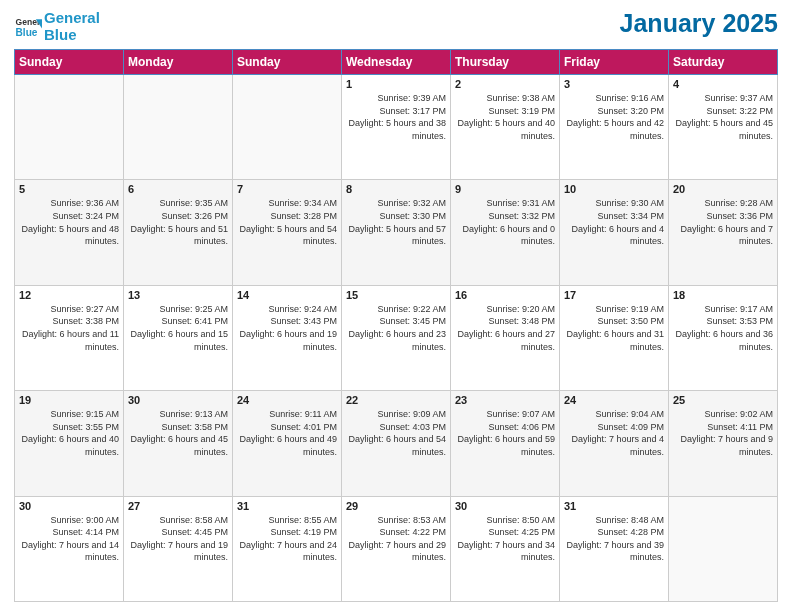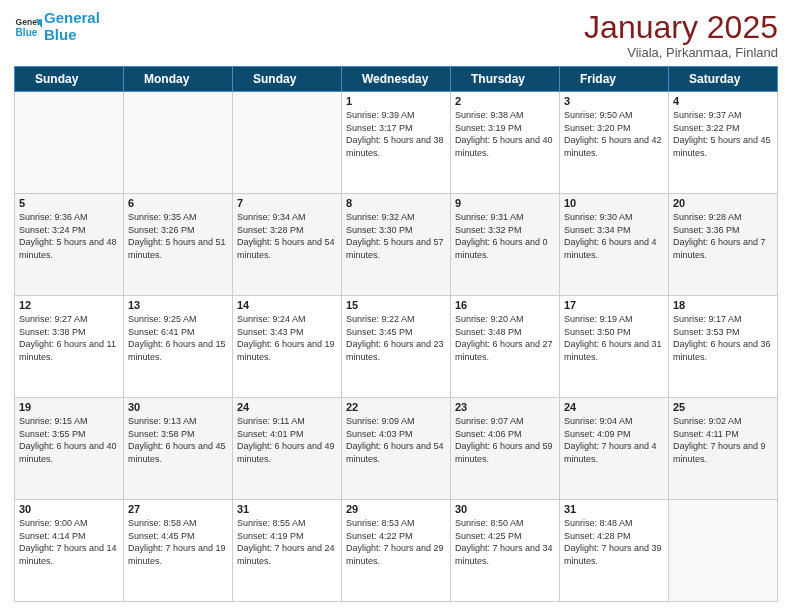--- a/index.html
+++ b/index.html
@@ -38,43 +38,43 @@
       color: #2196c8;
     }
     .logo-icon {
       width: 28px;
       height: 28px;
     }
     .title-block {
       text-align: right;
     }
     .title-block h1 {
-      font-size: 32px;
-      font-weight: normal;
-      color: #7f1d1d;
+      font-size: 25px;
+      font-weight: bold;
+      color: #0369a1;
       line-height: 1.1;
     }
     .title-block h2 {
       font-size: 13px;
       font-weight: normal;
       color: #555;
     }
     .calendar {
       flex: 1;
       border: 1px solid #ccc;
       border-collapse: collapse;
       width: 100%;
       table-layout: fixed;
     }
     .calendar thead tr th {
-      background: #0c4a6e;
+      background: #be185d;
       color: #fff;
       font-size: 12px;
       font-weight: bold;
-      padding: 5px 20px;
+      padding: 5px 4px;
       text-align: left;
       border: 1px solid #4a8ac4;
     }
     .calendar tbody tr td {
       vertical-align: top;
       border: 1px solid #ccc;
       padding: 3px 4px;
       font-size: 9.5px;
       color: #333;
       height: 88px;
@@ -89,20 +89,21 @@
       font-size: 11px;
       font-weight: bold;
       color: #222;
       display: block;
       margin-bottom: 2px;
     }
     .day-info {
       font-size: 9px;
       color: #333;
       line-height: 1.4;
+      text-align: right;
     }
     .empty {
       background: #f9f9f9 !important;
     }
   </style>
 </head>
 <body>
 
 <div class="page">
   <div class="header">
@@ -115,21 +116,20 @@
       </svg>
       <div>
         <div class="logo-text">
           <span>General</span><br>
           <span style="color:#2196c8">Blue</span>
         </div>
       </div>
     </div>
     <div class="title-block">
       <h1>January 2025</h1>
-      <h2>Viiala, Pirkanmaa, Finland</h2>
     </div>
   </div>
 
   <table class="calendar">
     <thead>
       <tr>
       <th>Sunday</th>
           <th>Monday</th>
           <th>Sunday</th>
           <th>Wednesday</th>
@@ -150,21 +150,21 @@
 Daylight: 5 hours and 38 minutes.</div>
           </td>
           <td>
             <span class="day-number">2</span>
             <div class="day-info">Sunrise: 9:38 AM
 Sunset: 3:19 PM
 Daylight: 5 hours and 40 minutes.</div>
           </td>
           <td>
             <span class="day-number">3</span>
-            <div class="day-info">Sunrise: 9:50 AM
+            <div class="day-info">Sunrise: 9:16 AM
 Sunset: 3:20 PM
 Daylight: 5 hours and 42 minutes.</div>
           </td>
           <td>
             <span class="day-number">4</span>
             <div class="day-info">Sunrise: 9:37 AM
 Sunset: 3:22 PM
 Daylight: 5 hours and 45 minutes.</div>
           </td>
         </tr>

